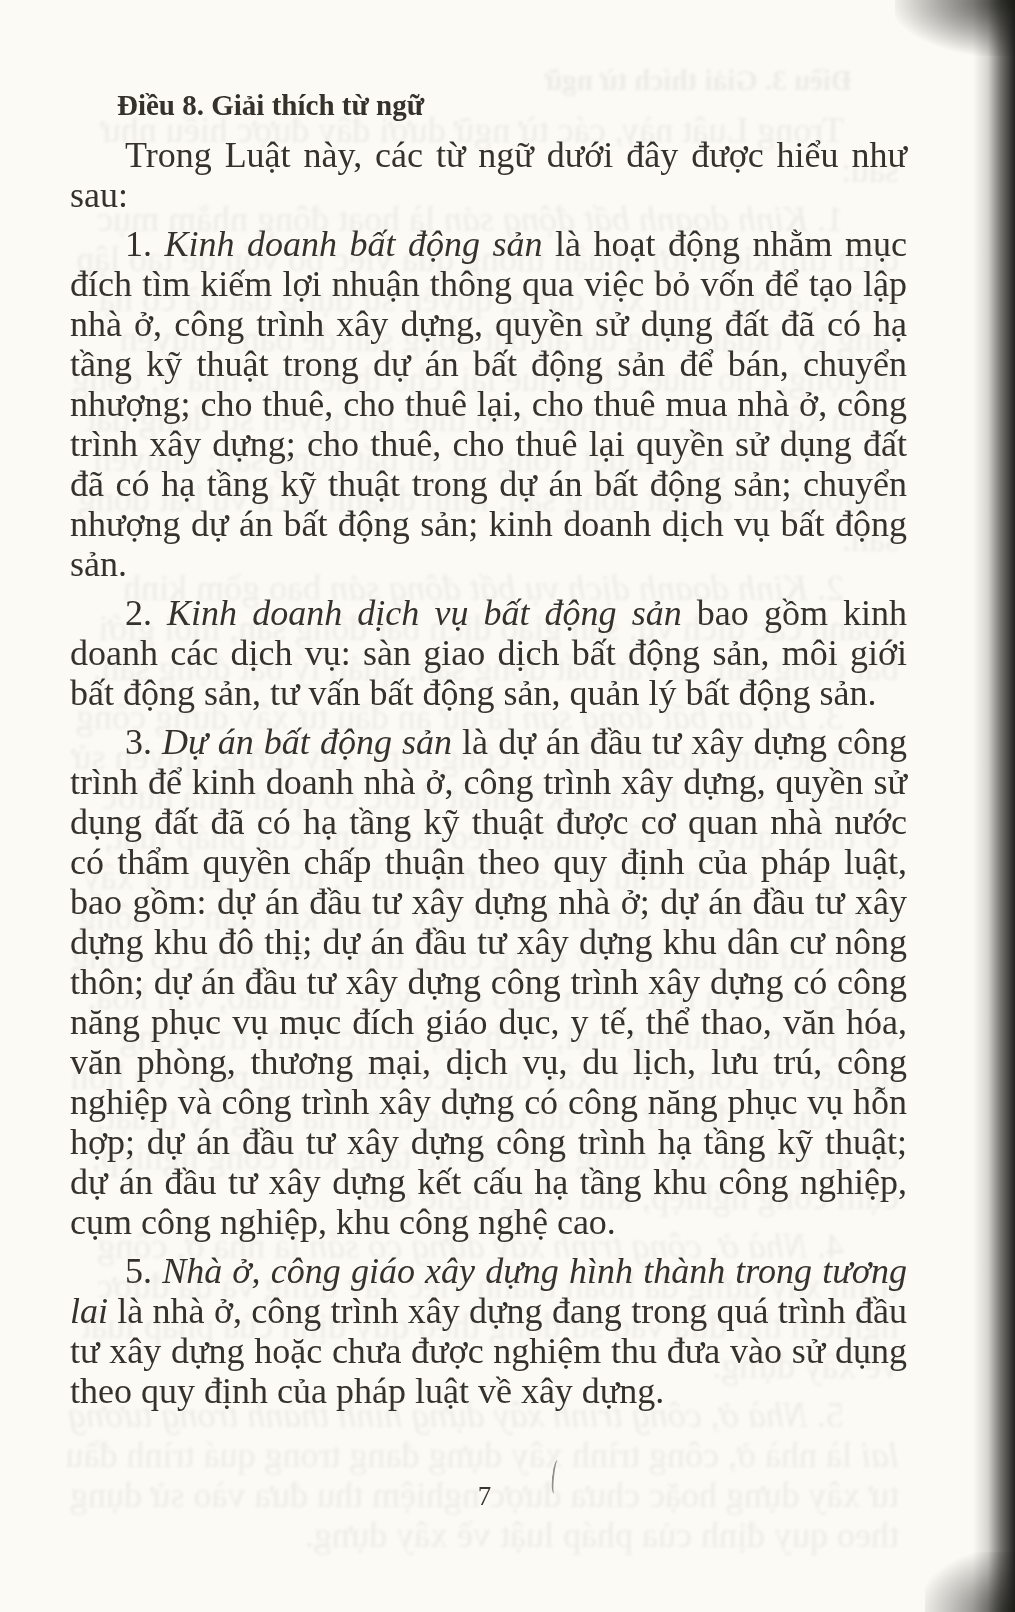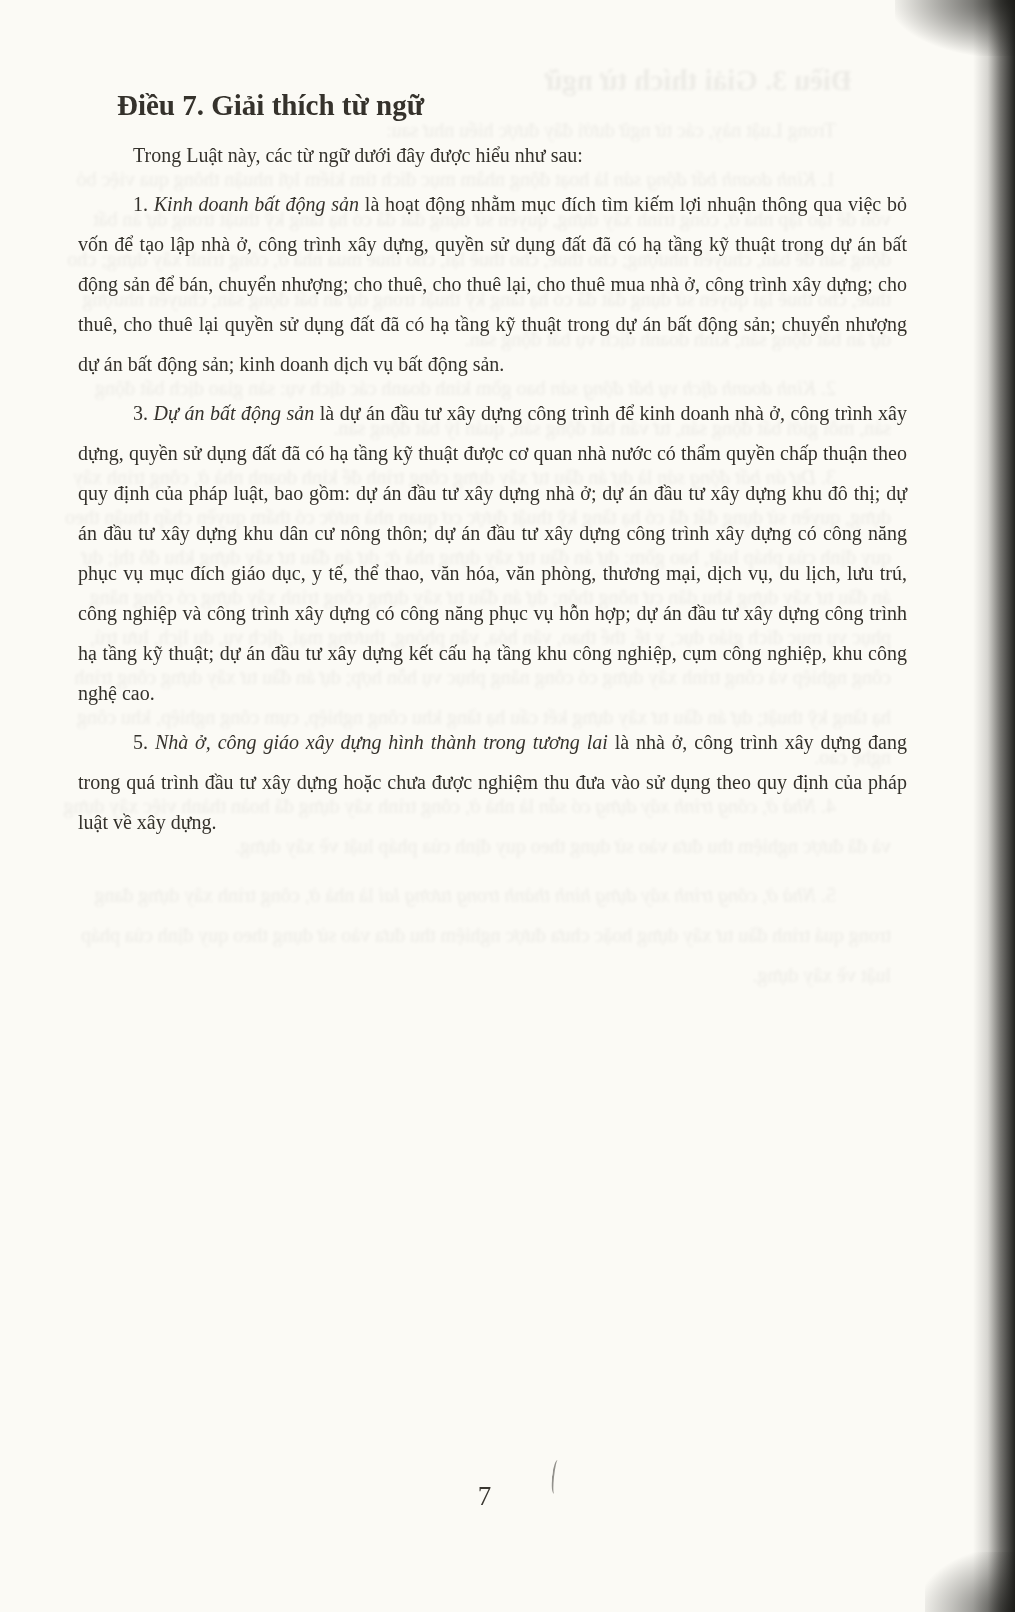--- a/index.html
+++ b/index.html
@@ -37,25 +37,25 @@
     right: 108px;
   }
   .heading {
     font-size: 29px;
     line-height: 40px;
     font-weight: 700;
     margin: 0 0 10px 0;
     text-indent: 55px;
   }
   .para {
-    font-size: 20px;
+    font-size: 36px;
     line-height: 40px;
     text-align: justify;
     text-indent: 55px;
-    margin: 0 0 9px 16px;
+    margin: 0 0 9px 8px;
   }
   .para em { font-style: italic; font-family: Liberation Serif, serif; }
   .bleed .heading, .bleed .para { text-align: left; }
   .page-number {
     position: absolute;
     left: 0;
     right: 46px;
     bottom: 100px;
     text-align: center;
     font-size: 27px;
@@ -118,24 +118,25 @@
         <p class="para"><span>Trong Luật này, các từ ngữ dưới đây được hiểu như sau:</span></p>
         <p class="para"><span>1. </span><em>Kinh doanh bất động sản</em><span> là hoạt động nhằm mục đích tìm kiếm lợi nhuận thông qua việc bỏ vốn để tạo lập nhà ở, công trình xây dựng, quyền sử dụng đất đã có hạ tầng kỹ thuật trong dự án bất động sản để bán, chuyển nhượng; cho thuê, cho thuê lại, cho thuê mua nhà ở, công trình xây dựng; cho thuê, cho thuê lại quyền sử dụng đất đã có hạ tầng kỹ thuật trong dự án bất động sản; chuyển nhượng dự án bất động sản; kinh doanh dịch vụ bất động sản.</span></p>
         <p class="para"><span>2. </span><em>Kinh doanh dịch vụ bất động sản</em><span> bao gồm kinh doanh các dịch vụ: sàn giao dịch bất động sản, môi giới bất động sản, tư vấn bất động sản, quản lý bất động sản.</span></p>
         <p class="para"><span>3. </span><em>Dự án bất động sản</em><span> là dự án đầu tư xây dựng công trình để kinh doanh nhà ở, công trình xây dựng, quyền sử dụng đất đã có hạ tầng kỹ thuật được cơ quan nhà nước có thẩm quyền chấp thuận theo quy định của pháp luật, bao gồm: dự án đầu tư xây dựng nhà ở; dự án đầu tư xây dựng khu đô thị; dự án đầu tư xây dựng khu dân cư nông thôn; dự án đầu tư xây dựng công trình xây dựng có công năng phục vụ mục đích giáo dục, y tế, thể thao, văn hóa, văn phòng, thương mại, dịch vụ, du lịch, lưu trú, công nghiệp và công trình xây dựng có công năng phục vụ hỗn hợp; dự án đầu tư xây dựng công trình hạ tầng kỹ thuật; dự án đầu tư xây dựng kết cấu hạ tầng khu công nghiệp, cụm công nghiệp, khu công nghệ cao.</span></p>
         <p class="para"><span>4. </span><em>Nhà ở, công trình xây dựng có sẵn</em><span> là nhà ở, công trình xây dựng đã hoàn thành việc xây dựng và đã được nghiệm thu đưa vào sử dụng theo quy định của pháp luật về xây dựng.</span></p>
         <p class="para"><span>5. </span><em>Nhà ở, công trình xây dựng hình thành trong tương lai</em><span> là nhà ở, công trình xây dựng đang trong quá trình đầu tư xây dựng hoặc chưa được nghiệm thu đưa vào sử dụng theo quy định của pháp luật về xây dựng.</span></p>
       </div>
   </div>
 
   <div class="content">
-    <h2 class="heading">Điều 7. Giải thích từ ngữ</h2>
+    <h2 class="heading">Điều 8. Giải thích từ ngữ</h2>
     <div>
         <p class="para"><span>Trong Luật này, các từ ngữ dưới đây được hiểu như sau:</span></p>
         <p class="para"><span>1. </span><em>Kinh doanh bất động sản</em><span> là hoạt động nhằm mục đích tìm kiếm lợi nhuận thông qua việc bỏ vốn để tạo lập nhà ở, công trình xây dựng, quyền sử dụng đất đã có hạ tầng kỹ thuật trong dự án bất động sản để bán, chuyển nhượng; cho thuê, cho thuê lại, cho thuê mua nhà ở, công trình xây dựng; cho thuê, cho thuê lại quyền sử dụng đất đã có hạ tầng kỹ thuật trong dự án bất động sản; chuyển nhượng dự án bất động sản; kinh doanh dịch vụ bất động sản.</span></p>
+        <p class="para"><span>2. </span><em>Kinh doanh dịch vụ bất động sản</em><span> bao gồm kinh doanh các dịch vụ: sàn giao dịch bất động sản, môi giới bất động sản, tư vấn bất động sản, quản lý bất động sản.</span></p>
         <p class="para"><span>3. </span><em>Dự án bất động sản</em><span> là dự án đầu tư xây dựng công trình để kinh doanh nhà ở, công trình xây dựng, quyền sử dụng đất đã có hạ tầng kỹ thuật được cơ quan nhà nước có thẩm quyền chấp thuận theo quy định của pháp luật, bao gồm: dự án đầu tư xây dựng nhà ở; dự án đầu tư xây dựng khu đô thị; dự án đầu tư xây dựng khu dân cư nông thôn; dự án đầu tư xây dựng công trình xây dựng có công năng phục vụ mục đích giáo dục, y tế, thể thao, văn hóa, văn phòng, thương mại, dịch vụ, du lịch, lưu trú, công nghiệp và công trình xây dựng có công năng phục vụ hỗn hợp; dự án đầu tư xây dựng công trình hạ tầng kỹ thuật; dự án đầu tư xây dựng kết cấu hạ tầng khu công nghiệp, cụm công nghiệp, khu công nghệ cao.</span></p>
         <p class="para"><span>5. </span><em>Nhà ở, công giáo xây dựng hình thành trong tương lai</em><span> là nhà ở, công trình xây dựng đang trong quá trình đầu tư xây dựng hoặc chưa được nghiệm thu đưa vào sử dụng theo quy định của pháp luật về xây dựng.</span></p>
       </div>
   </div>
 
   <div class="page-number">7</div>
 
   <div class="scan-artifact"></div>
   <div class="edge-shadow"></div>
   <div class="corner-shade-top"></div>

